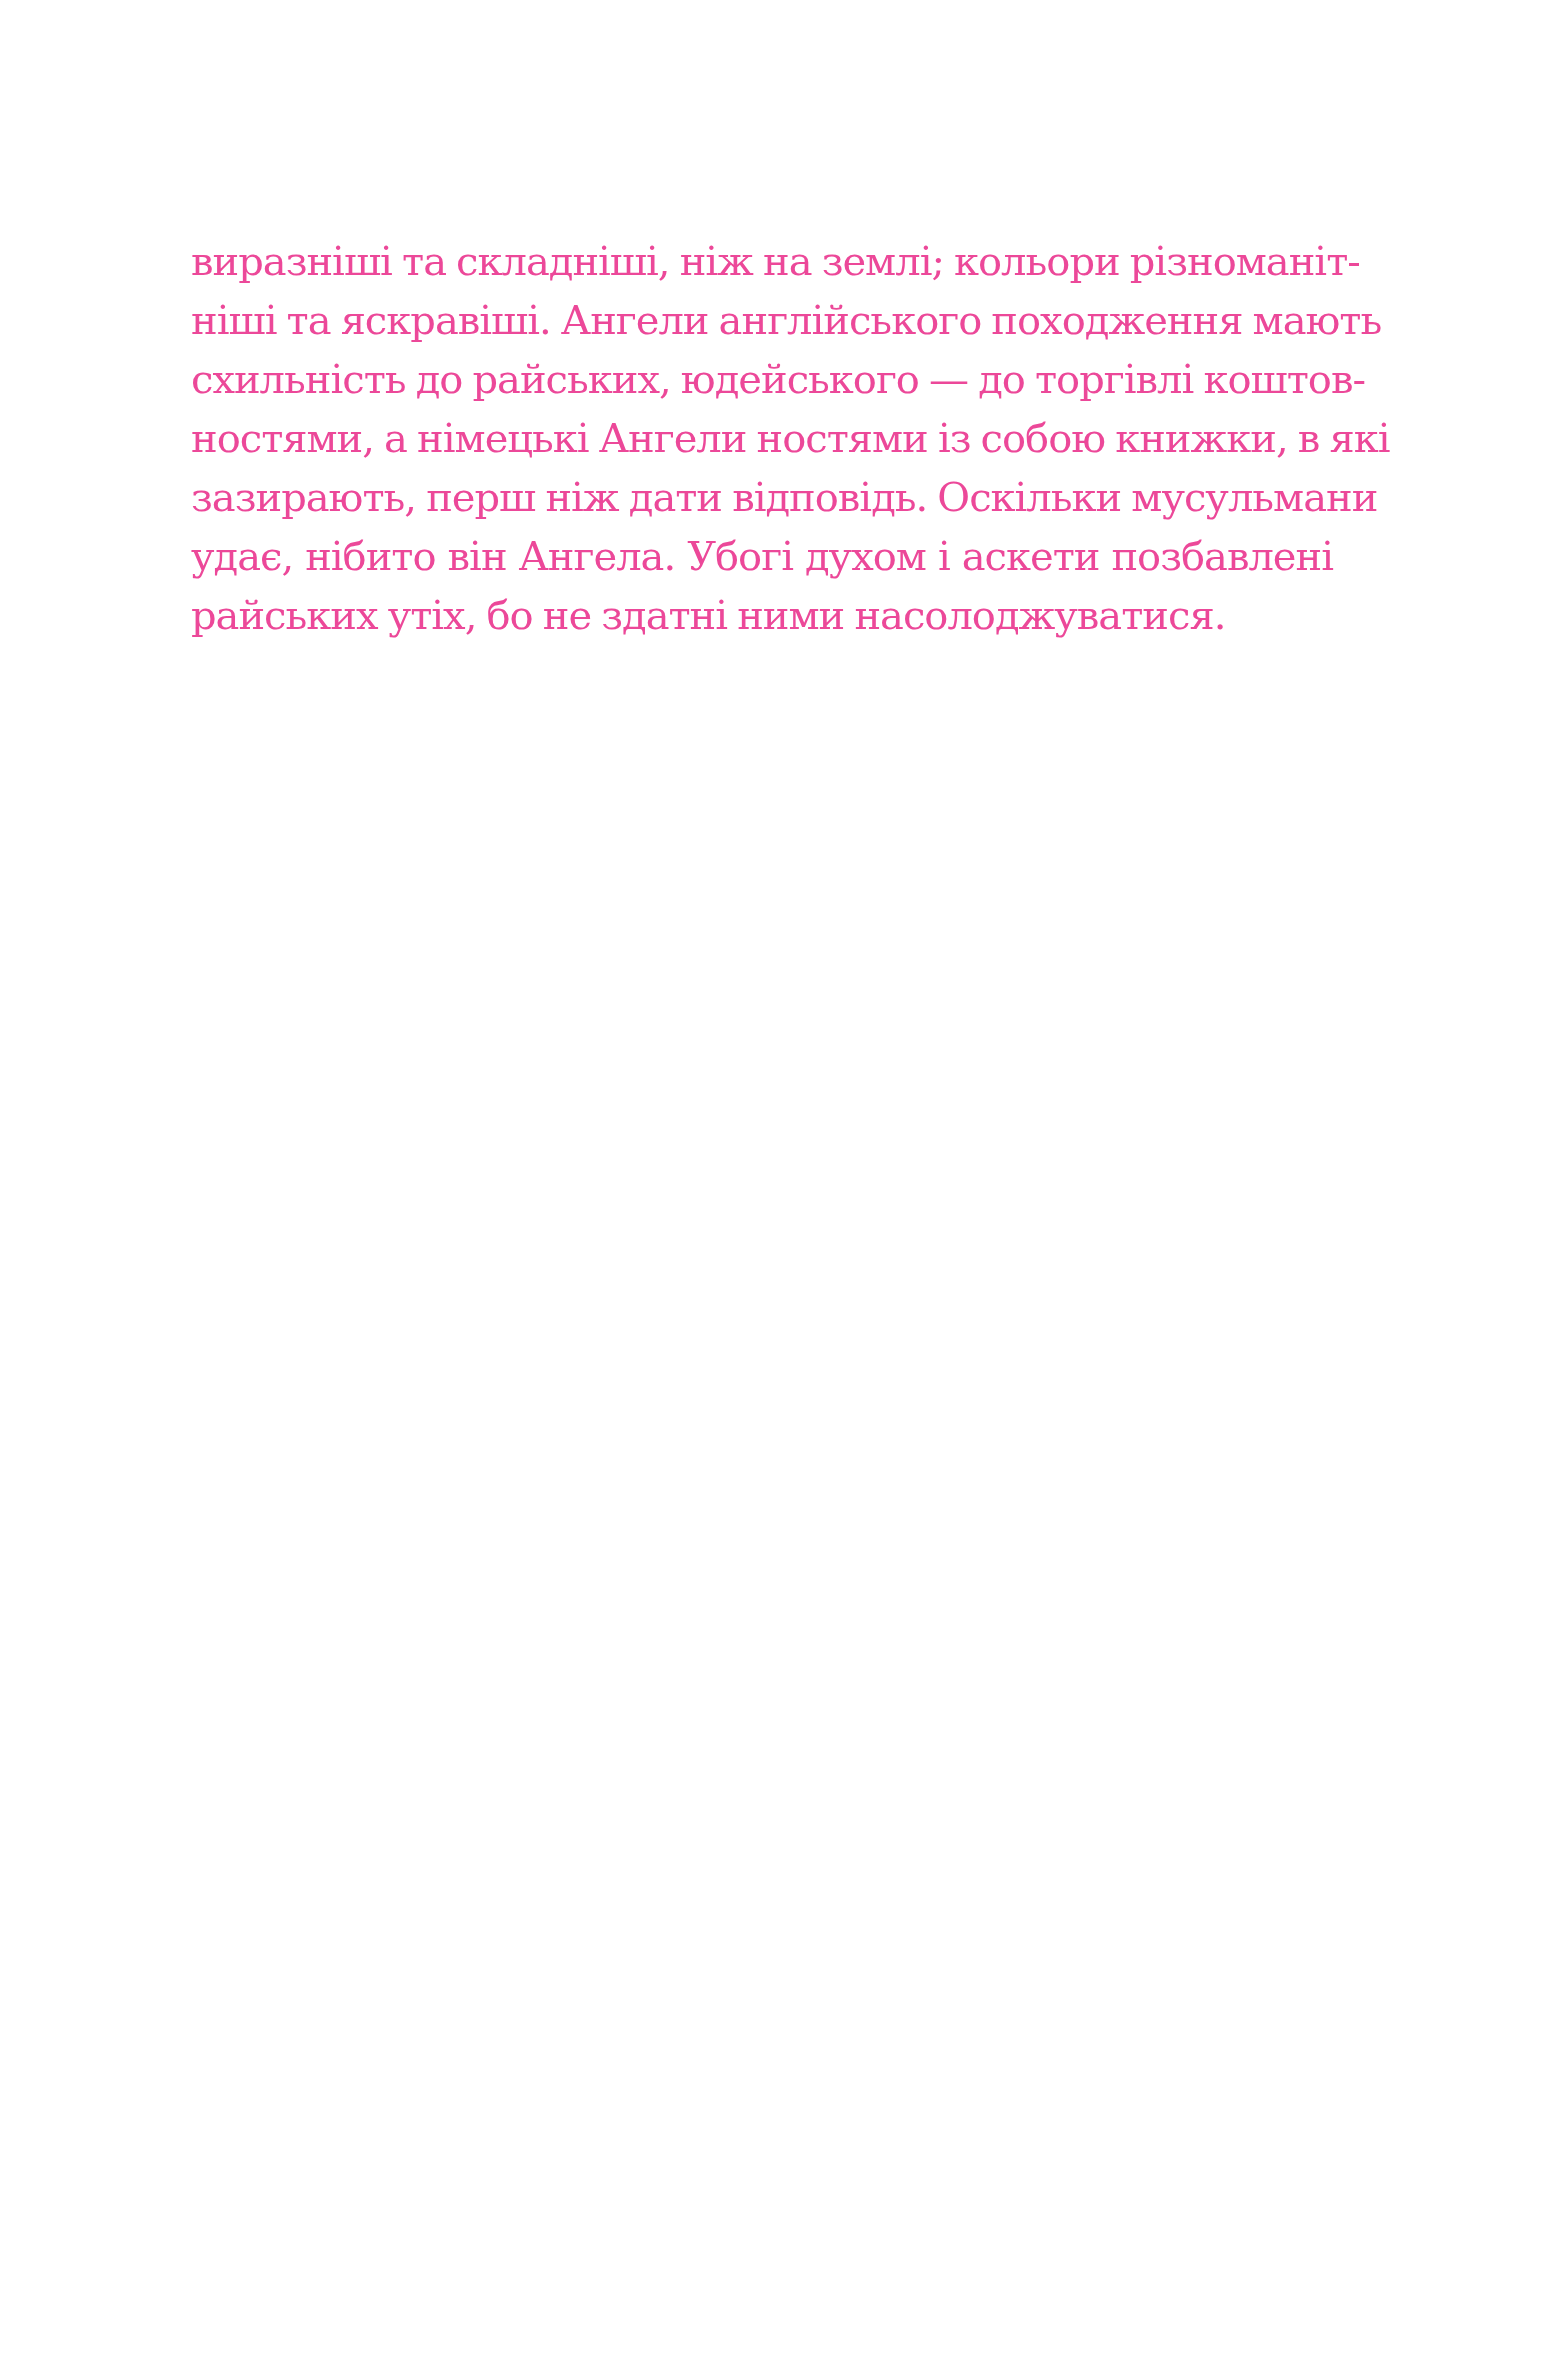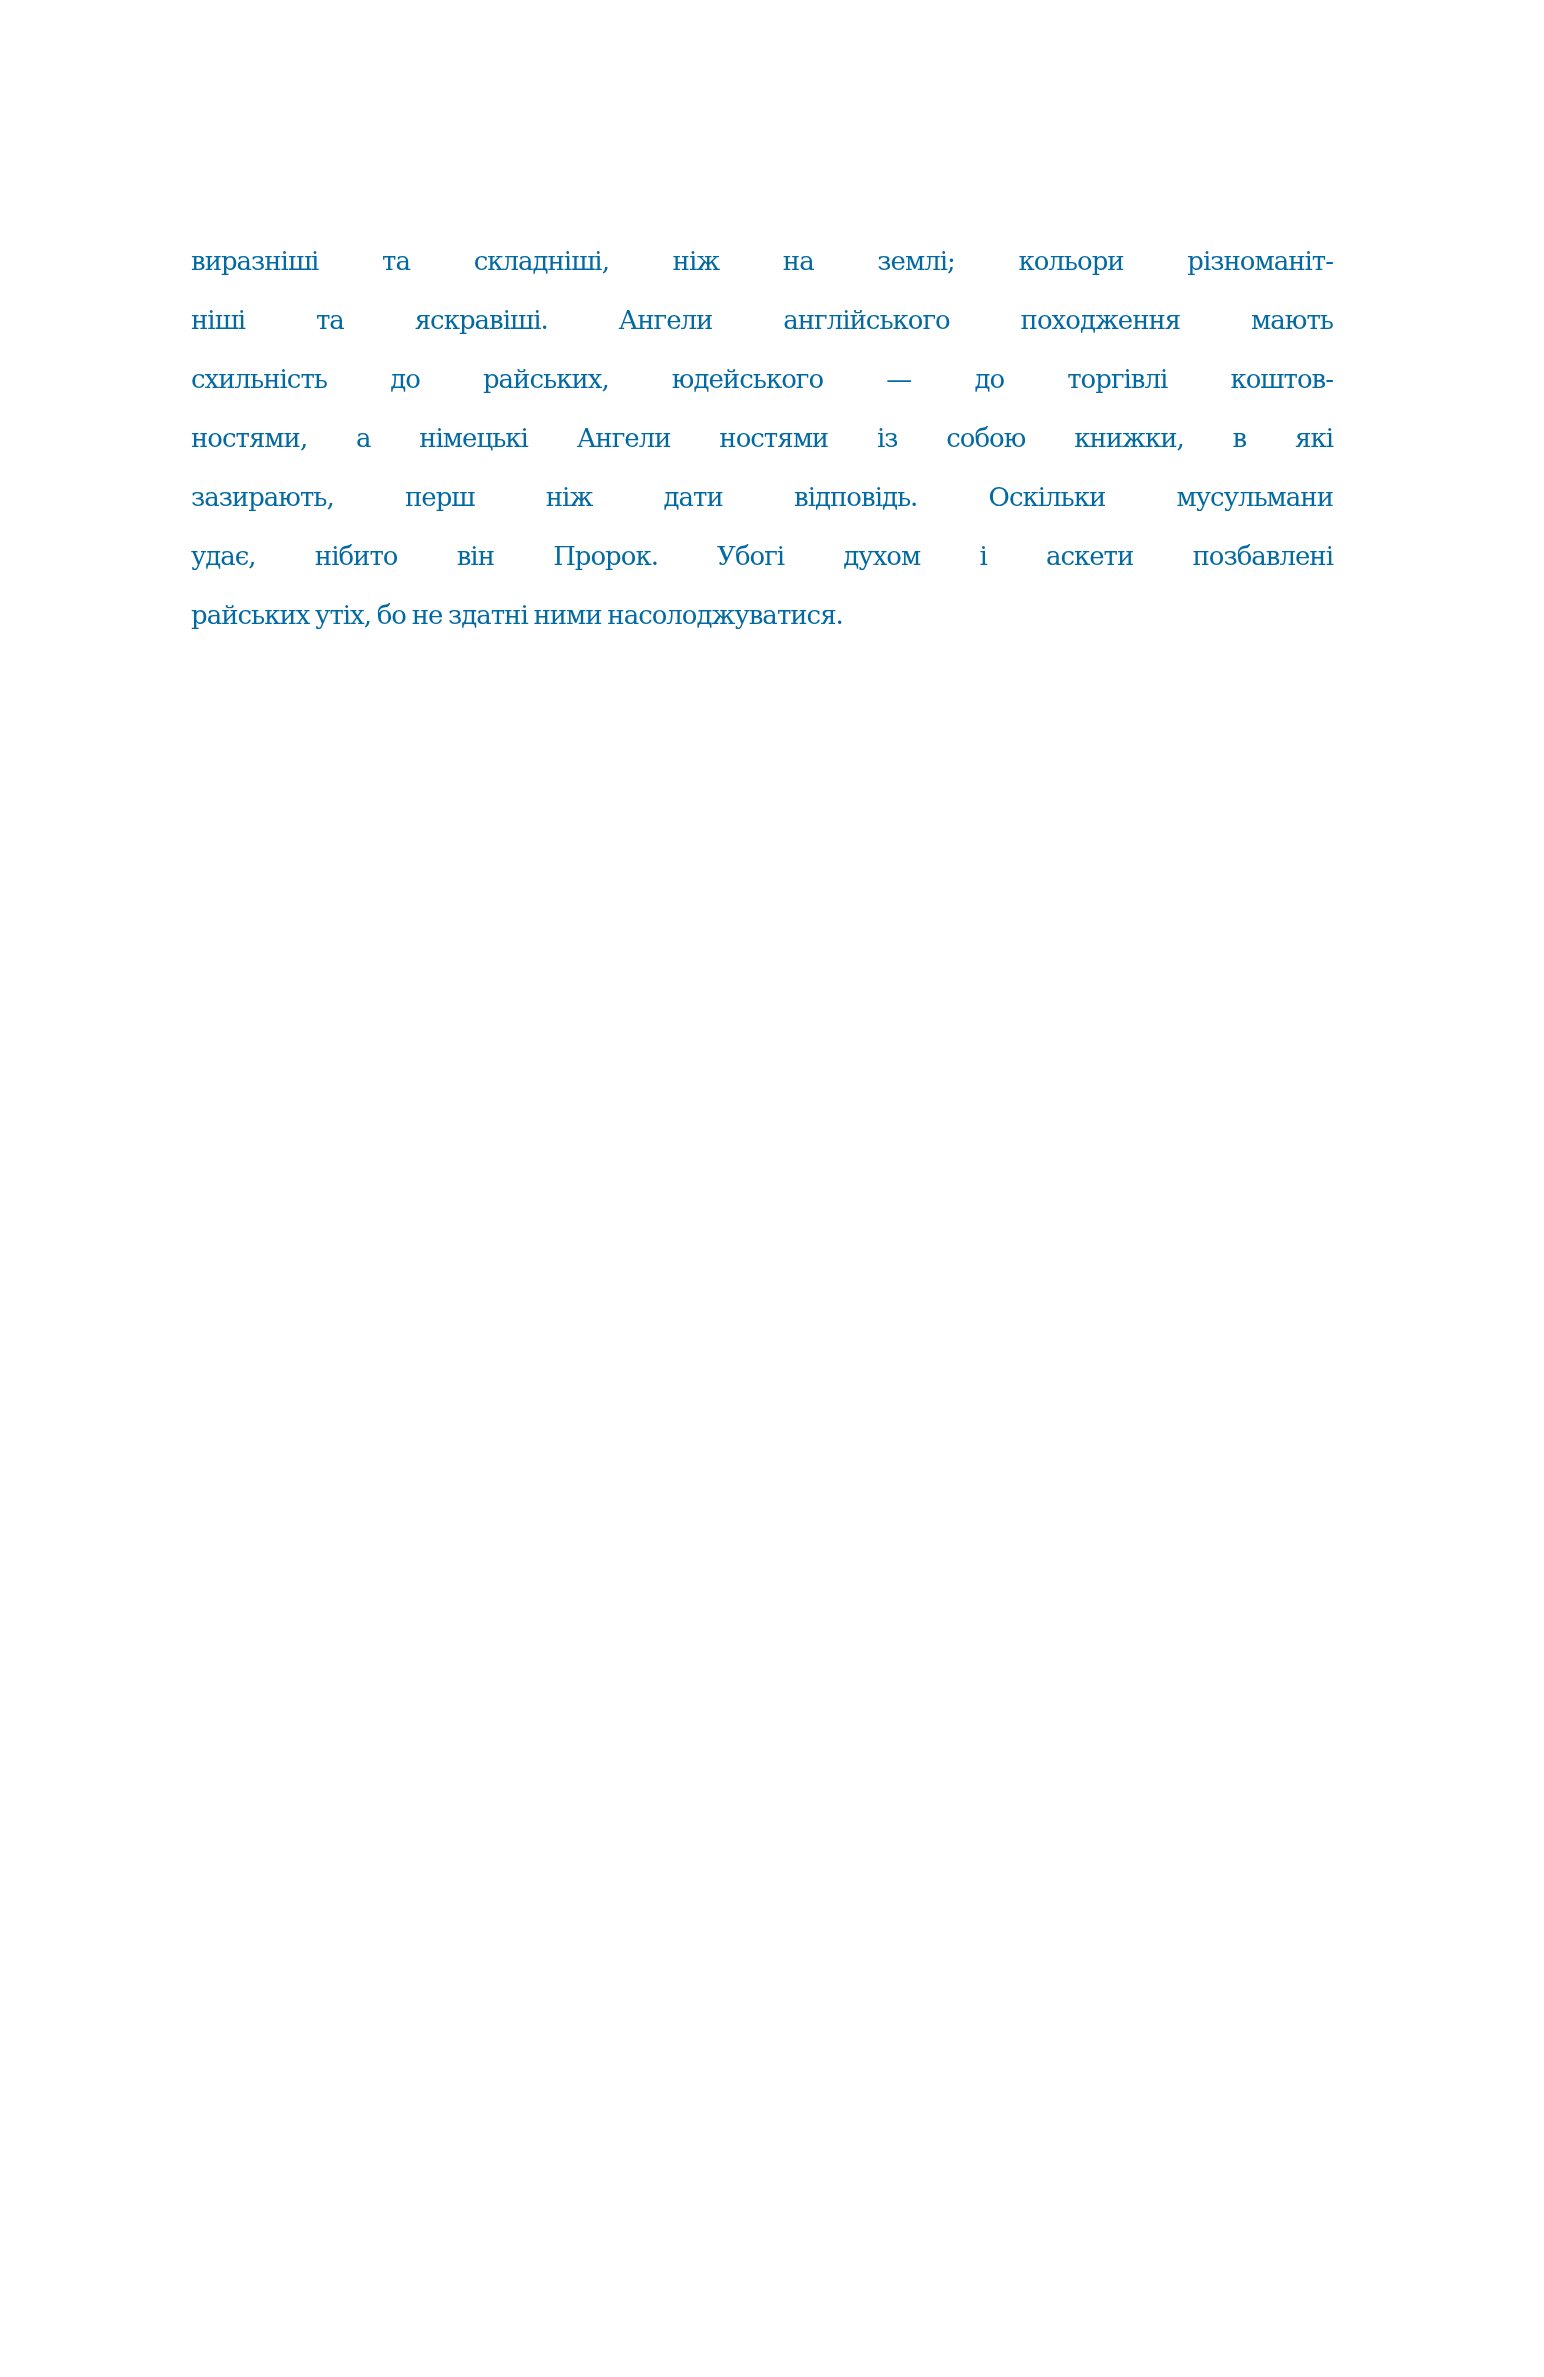--- a/index.html
+++ b/index.html
@@ -18,23 +18,23 @@
       left: 0; top: 0;
       width: 1545px;
       height: 2377px;
       background: #ffffff;
     }
     .text-block {
       position: absolute;
       left: 191px;
       top: 232px;
       width: 1142px;
-      color: #0369a1;
+      color: #ec4899;
       font-family: "DejaVu Serif", "Liberation Serif", serif;
-      font-size: 26px;
+      font-size: 40px;
       line-height: 59px;
     }
     .line {
       display: block;
       white-space: nowrap;
       text-align: justify;
       text-align-last: justify;
       height: 59px;
       letter-spacing: -1px;
       word-spacing: -1.6px;
@@ -47,17 +47,17 @@
 </head>
 <body>
 
 <div class="page">
   <div class="text-block">
     <span class="line">виразніші та складніші, ніж на землі; кольори різноманіт-</span>
     <span class="line">ніші та яскравіші. Ангели англійського походження мають</span>
     <span class="line">схильність до райських, юдейського — до торгівлі коштов-</span>
     <span class="line">ностями, а німецькі Ангели ностями із собою книжки, в які</span>
     <span class="line">зазирають, перш ніж дати відповідь. Оскільки мусульмани</span>
-    <span class="line">удає, нібито він Пророк. Убогі духом і аскети позбавлені</span>
+    <span class="line">удає, нібито він Ангела. Убогі духом і аскети позбавлені</span>
     <span class="line last">райських утіх, бо не здатні ними насолоджуватися.</span>
   </div>
 </div>
 
 
 </body></html>

